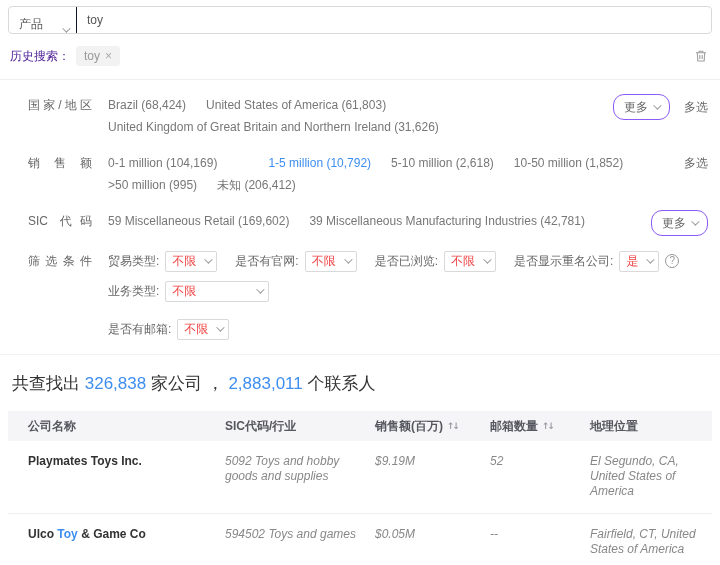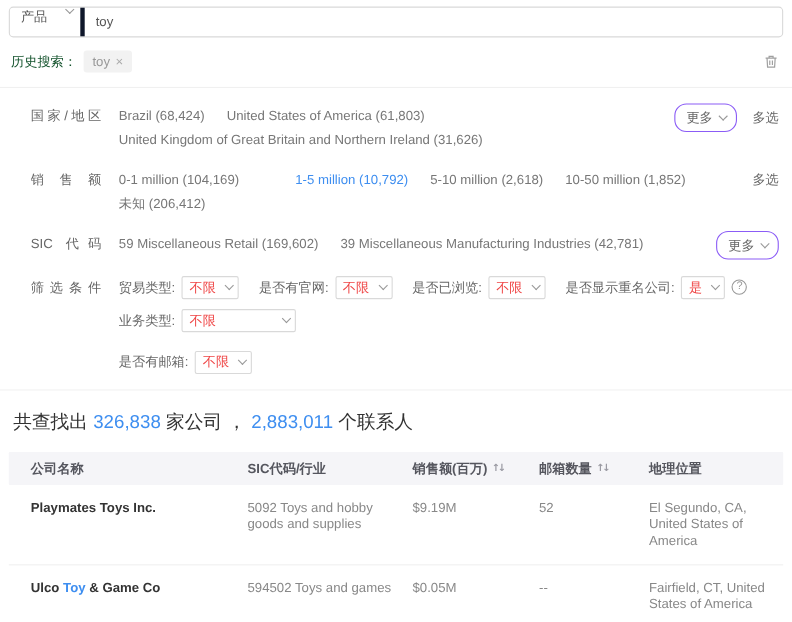--- a/index.html
+++ b/index.html
@@ -2,28 +2,28 @@
 <html style="--accent: #3e8ef0;"><head>
 <meta charset="utf-8">
 <style>
   * { margin:0; padding:0; box-sizing:border-box; }
   html,body { width:720px; background:#fff; font-family:"Liberation Sans","DejaVu Sans",sans-serif; color:#333; }
   body { height:565px; overflow:hidden; font-size:12px; }
 
   
   .search-wrap { margin:6px 8px 0 8px; }
   .search-group { display:flex; align-items:stretch; border:1px solid #d9d9d9; border-radius:4px; height:28px; background:#fff; }
-  .search-select { display:flex; align-items:flex-start; justify-content:space-between; width:68px; padding:0 8px 0 10px; border-right:4px solid #0f172a; color:#555; cursor:pointer;font-family:Liberation Mono, monospace; }
+  .search-select { display:flex; align-items:flex-end; justify-content:space-between; width:68px; padding:0 8px 0 10px; border-right:1px solid #0f172a; color:#555; cursor:pointer;font-family:Liberation Mono, monospace; }
   .search-input { flex:1; border:none; outline:none; padding:0 10px; font-size:12px; color:#555; font-family:inherit; background:transparent; }
 
   .chev { display:inline-block; width:6px; height:6px; border-right:1px solid #999; border-bottom:1px solid #999; transform:rotate(45deg) translateY(-2px); flex:none; }
 
   
   .history-row { display:flex; align-items:center; margin:12px 12px 0 10px; }
-  .history-label { color:#14532d; }
+  .history-label { color:#4c1d95; }
   .history-tag { display:inline-flex; align-items:center; gap:5px; background:#f2f2f2; border-radius:3px; padding:3px 8px; margin-left:6px; color:#999; cursor:pointer; }
   .history-tag .x { color:#aaa; font-size:12px; line-height:1; }
   .trash-btn { margin-left:auto; cursor:pointer; display:flex; align-items:center; }
   .trash-btn svg { stroke:#a0a0a0; fill:none; stroke-width:1.1; }
 
   .divider { border-top:1px solid #f0f0f0; margin-top:13px; }
 
   
   .filters { padding:14px 12px 0 28px; }
   .filter-row { display:flex; align-items:flex-start; margin-bottom:14px; line-height:22px; }
@@ -53,21 +53,21 @@
   
   .table { margin:16px 8px 0 8px; }
   .trow { display:grid; grid-template-columns:197px 150px 115px 100px 1fr; padding-left:20px; }
   .thead { background:#f5f5f8; color:#55565e; font-weight:bold; height:30px; align-items:center; border-radius:1px; }
   .thead .cell { display:flex; align-items:center; gap:4px; }
   .sort-icon { color:#9a9aa2; font-size:9px; letter-spacing:-2px; cursor:pointer; font-family:"DejaVu Sans",sans-serif; }
   .tbody-row { border-bottom:1px solid #efefef; padding-top:13px; padding-bottom:14px; min-height:57px; cursor:pointer; }
   .cell { padding-right:14px; }
   .c-name { font-weight:bold; color:#333; line-height:15px; }
   .c-name .hl { color:var(--accent); }
-  .c-dim { color:#888; line-height:15px; }
+  .c-dim { color:#888; line-height:15px;font-style:italic; }
 </style>
 </head>
 <body>
 
 <div class="search-wrap">
   <div class="search-group">
     <div class="search-select">
       <span>产品</span>
       <span class="chev"></span>
     </div>
@@ -108,20 +108,21 @@
     </div>
   </div>
 
   <div class="filter-row">
     <span class="flabel">销售额</span>
     <div class="fopts">
       <span class="fopt">0-1 million (104,169)</span>
       <span class="fopt sel">1-5 million (10,792)</span>
       <span class="fopt">5-10 million (2,618)</span>
       <span class="fopt">10-50 million (1,852)</span>
+      <span class="fopt">&gt;50 million (995)</span>
       <span class="fopt">未知 (206,412)</span>
     </div>
     <div class="fright">
       <span class="multi-link">多选</span>
     </div>
   </div>
 
   <div class="filter-row">
     <span class="flabel">SIC 代码</span>
     <div class="fopts">

